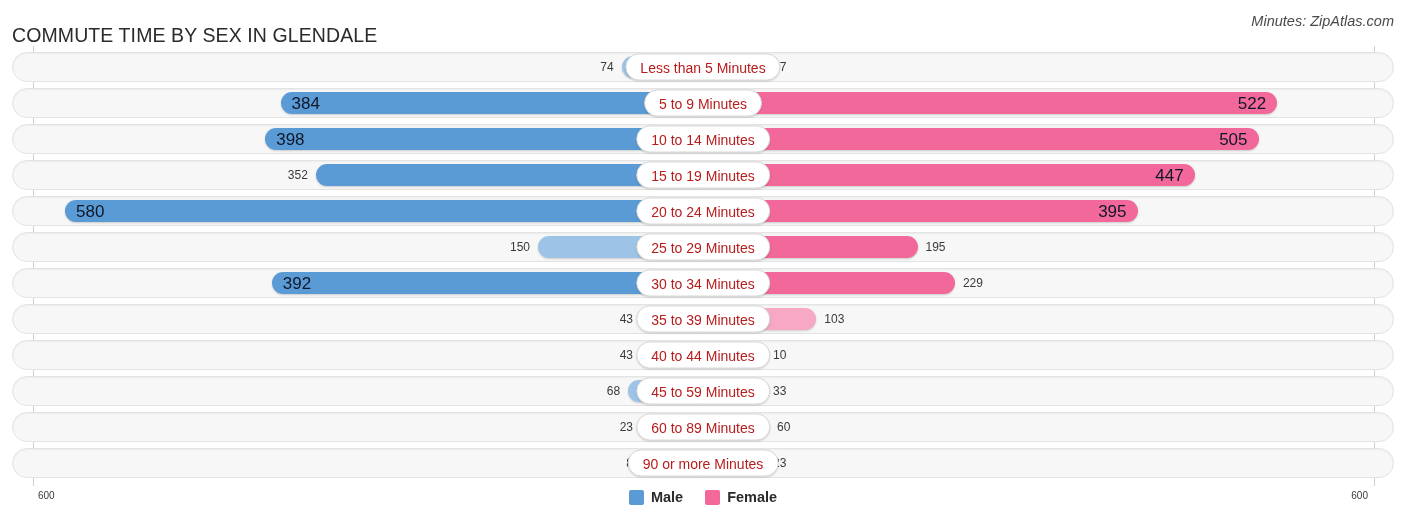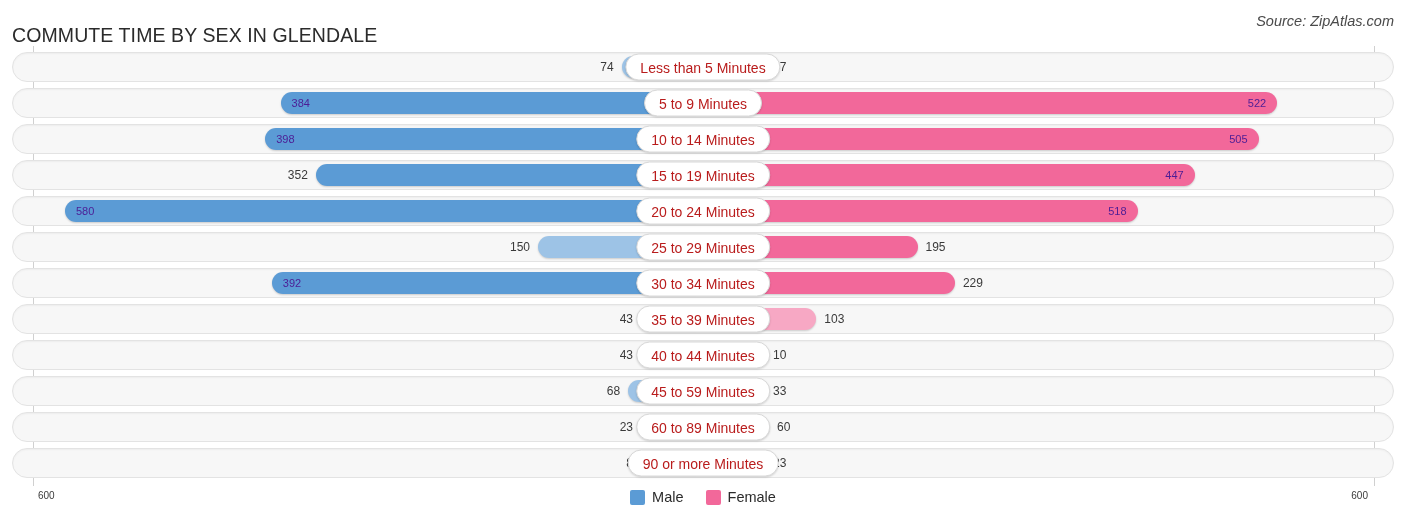--- a/index.html
+++ b/index.html
@@ -103,22 +103,22 @@
     position: relative;
     box-shadow: 0 1px 2px rgba(0,0,0,0.18);
     display: flex;
     align-items: center;
     box-sizing: border-box;
   }
   .bar.male   { justify-content: flex-start; }
   .bar.female { justify-content: flex-end; }
 
   .bar-inner-label {
-    font-size: 11px;
-    color: #4c1d95;
+    font-size: 17px;
+    color: #0f172a;
     padding: 0 11px;
     white-space: nowrap;
     line-height: 1;
   }
 
   .outer-value {
     font-size: 12px;
     color: #3a3a3a;
     white-space: nowrap;
     line-height: 1;
@@ -165,20 +165,21 @@
   .axis-tick.right { right: 38px; }
 
   .legend {
     position: absolute;
     left: 0;
     right: 0;
     top: 3px;
     display: flex;
     justify-content: center;
     gap: 22px;
+    font-weight: bold;
   }
   .legend-item {
     display: flex;
     align-items: center;
     gap: 7px;
   }
   .legend-swatch {
     width: 15px;
     height: 15px;
     border-radius: 2px;
@@ -187,21 +188,21 @@
   .legend-label {
     font-size: 14.5px;
     color: #2b2b2b;
   }
 </style>
 </head>
 <body>
 
 <div class="header">
   <div class="chart-title">COMMUTE TIME BY SEX IN GLENDALE</div>
-  <div class="source">Source: ZipAtlas.com</div>
+  <div class="source">Minutes: ZipAtlas.com</div>
 </div>
 
 <div class="plot">
   <div class="axis-line left"></div>
   <div class="axis-line right"></div>
   <div class="rows" id="rows-container">
       <div class="row">
         <div class="half left">
           <span class="outer-value left">74</span>
           <div class="bar male" style="width: 81.4px; background: rgb(157, 195, 230);"></div>
@@ -251,21 +252,21 @@
         <div class="cat-pill">15 to 19 Minutes</div>
       </div>
       <div class="row">
         <div class="half left">
           <div class="bar male" style="width: 638px; background: rgb(91, 155, 213);">
             <span class="bar-inner-label">580</span>
           </div>
         </div>
         <div class="half right">
           <div class="bar female" style="width: 434.5px; background: rgb(242, 104, 154);">
-            <span class="bar-inner-label">518</span>
+            <span class="bar-inner-label">395</span>
           </div>
         </div>
         <div class="cat-pill">20 to 24 Minutes</div>
       </div>
       <div class="row">
         <div class="half left">
           <span class="outer-value left">150</span>
           <div class="bar male" style="width: 165px; background: rgb(157, 195, 230);"></div>
         </div>
         <div class="half right">

